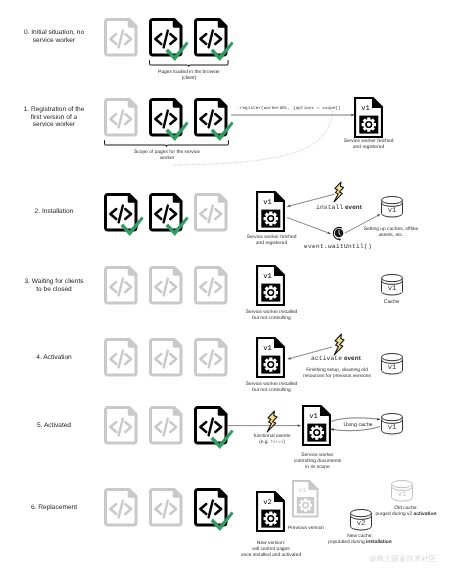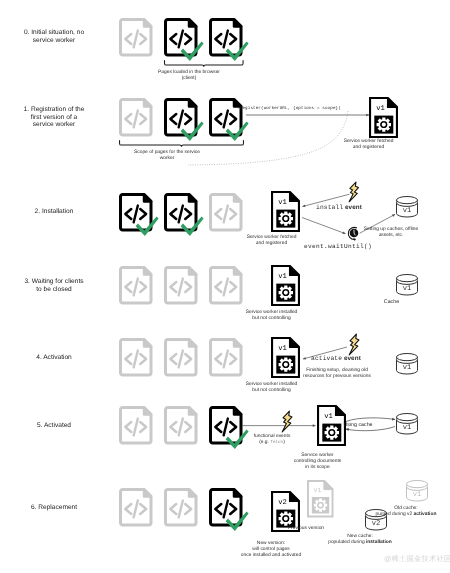--- a/index.html
+++ b/index.html
@@ -1,19 +1,19 @@
 <!DOCTYPE html>
 <html><head>
 <meta charset="utf-8">
 <style>
   html,body{margin:0;padding:0;background:#fff;}
   body{width:450px;height:573px;font-family:"Liberation Sans",sans-serif;overflow:hidden;}
   .stage{position:relative;width:450px;height:573px;background:#fff;
        -webkit-font-smoothing:antialiased;text-rendering:geometricPrecision;}
-  .abs{position:absolute;margin-left:15px;}
+  .abs{position:absolute;}
   .cap{position:absolute;text-align:center;color:#2b2b2b;font-size:4.9px;line-height:6.0px;
        white-space:nowrap;}
   .steplabel{position:absolute;text-align:center;color:#222;font-size:6.6px;line-height:7.7px;
        white-space:nowrap;}
   .mono{font-family:"Liberation Mono","DejaVu Sans Mono",monospace;}
   .b{font-weight:bold;}
   svg{display:block;overflow:visible;}
 </style>
 </head>
 <body>

